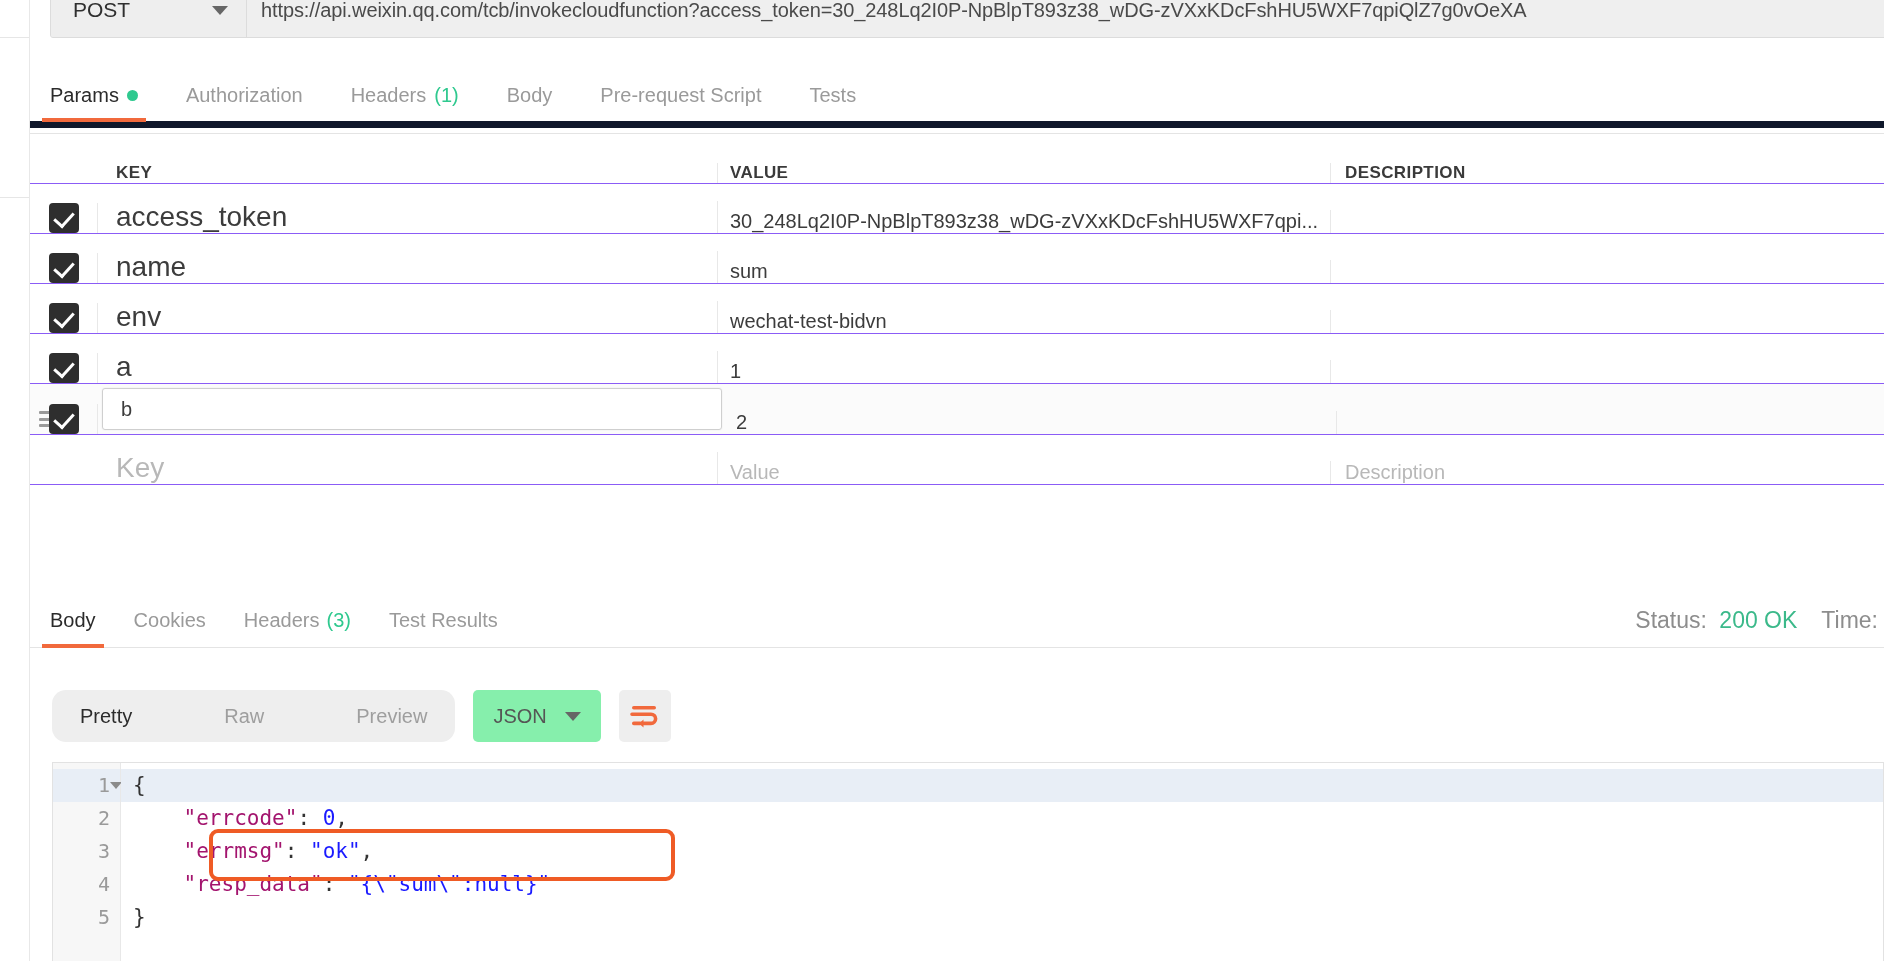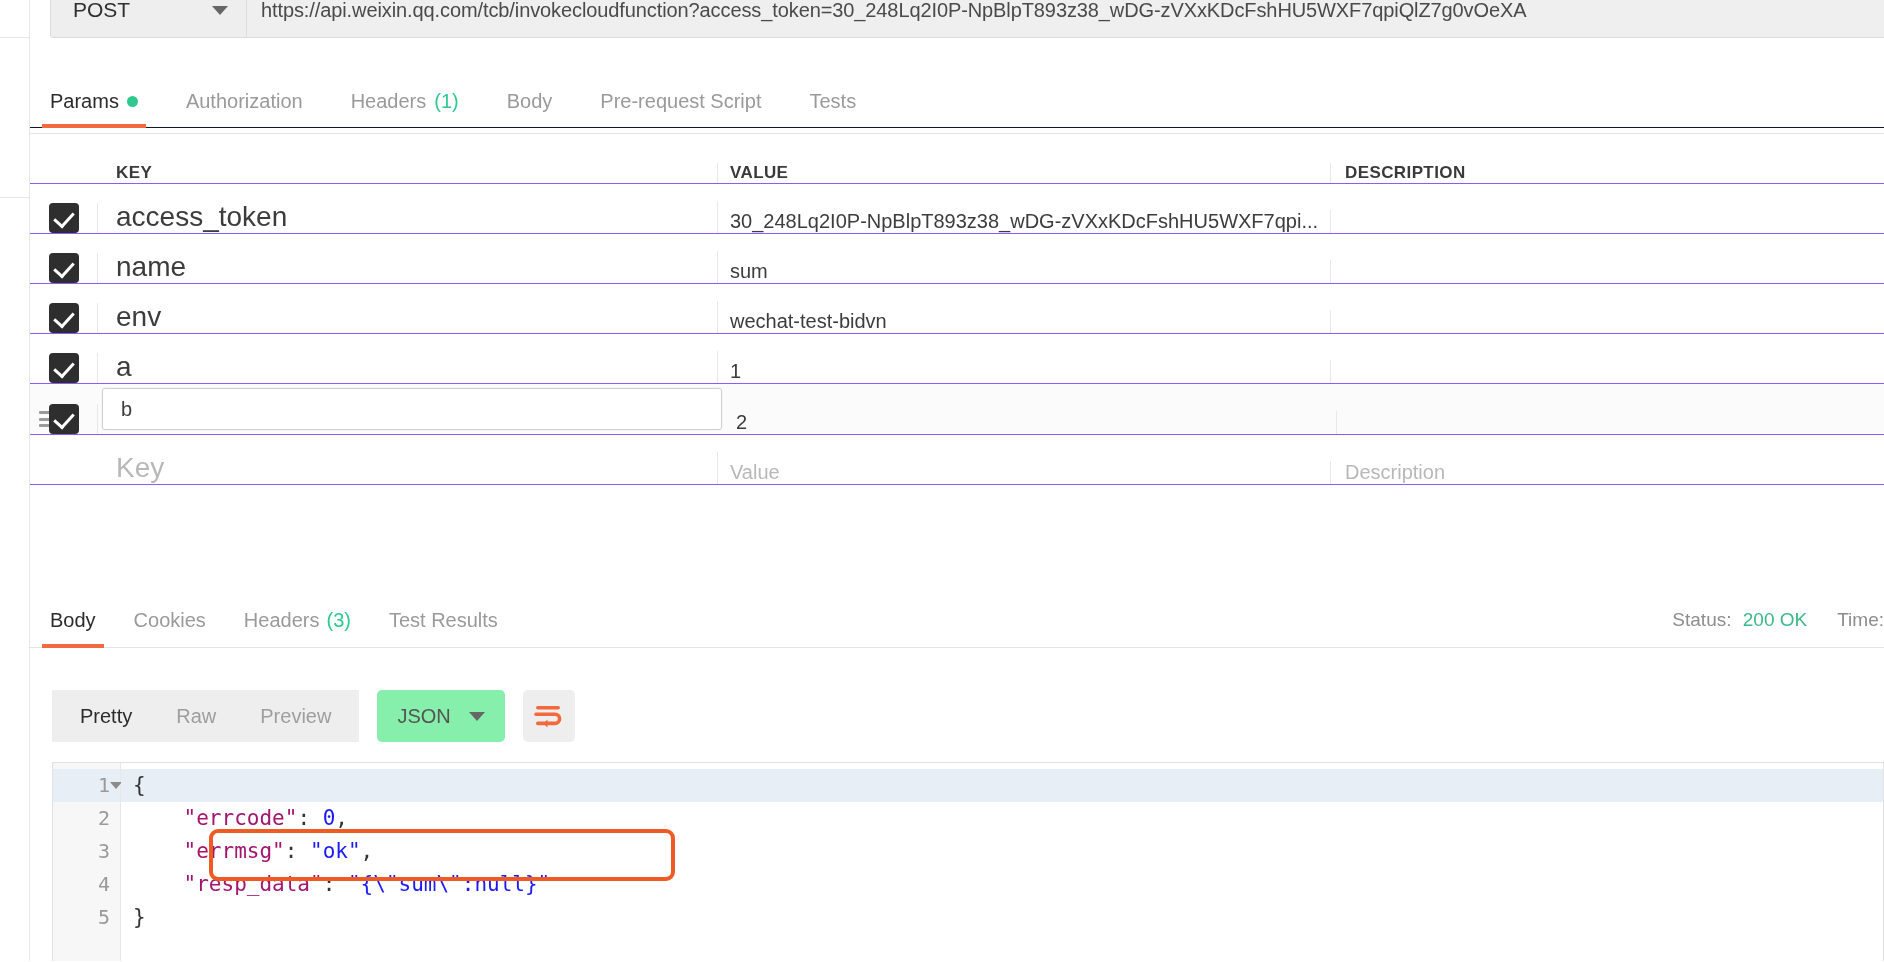--- a/index.html
+++ b/index.html
@@ -52,21 +52,21 @@
     font-size: 20px; color: #4a4a4a;
     background: #efefef;
     white-space: nowrap; overflow: hidden;
     letter-spacing: -0.1px;
   }
 
   
   .req-tabs {
     position: absolute; left: 30px; top: 76px; right: 0; height: 52px;
     display: flex; align-items: flex-end;
-    border-bottom: 1px solid #0f172a;
+    border-bottom: 7px solid #0f172a;
     padding-left: 6px;
   }
   .req-tab {
     display: flex; align-items: center; gap: 8px;
     padding: 0 14px 14px 14px;
     margin-right: 20px;
     font-size: 20px; color: #9a9a9a;
     position: relative;
     white-space: nowrap;
   }
@@ -172,33 +172,33 @@
     font-size: 20px; color: #9a9a9a;
     position: relative; white-space: nowrap;
   }
   .res-tab.active { color: #2b2b2b; }
   .res-tab.active::after {
     content: ""; position: absolute; left: 4px; right: 4px; bottom: 0;
     height: 4px; background: #f1693c;
   }
   .res-meta {
     position: absolute; right: 0; top: 0; height: 56px;
-    display: flex; align-items: center; gap: 30px;
-    font-size: 19px; color: #8d8d8d; 
+    display: flex; align-items: center; gap: 24px;
+    font-size: 23px; color: #8d8d8d; padding-right: 6px;
     white-space: nowrap;
   }
   .res-meta .val-ok { color: #3bb98a; margin-left: 6px; }
 
   
   .body-toolbar {
     position: absolute; left: 52px; top: 690px; display: flex; align-items: center; gap: 18px;
   }
   .seg-group {
     display: flex; align-items: flex-end;
-    background: #eeeeee; border-radius: 1px; height: 52px; padding: 0 6px;
+    background: #eeeeee; border-radius: 14px; height: 52px; padding: 0 6px; gap: 48px;
   }
   .seg-btn {
     padding: 0 22px; height: 52px; line-height: 52px;
     font-size: 20px; color: #9e9e9e; border-radius: 5px;
   }
   .seg-btn.active { color: #2b2b2b; }
   .fmt-group {
     display: flex; align-items: center; gap: 18px;
     background: #86efac; border-radius: 5px; height: 52px; padding: 0 20px;
   }

